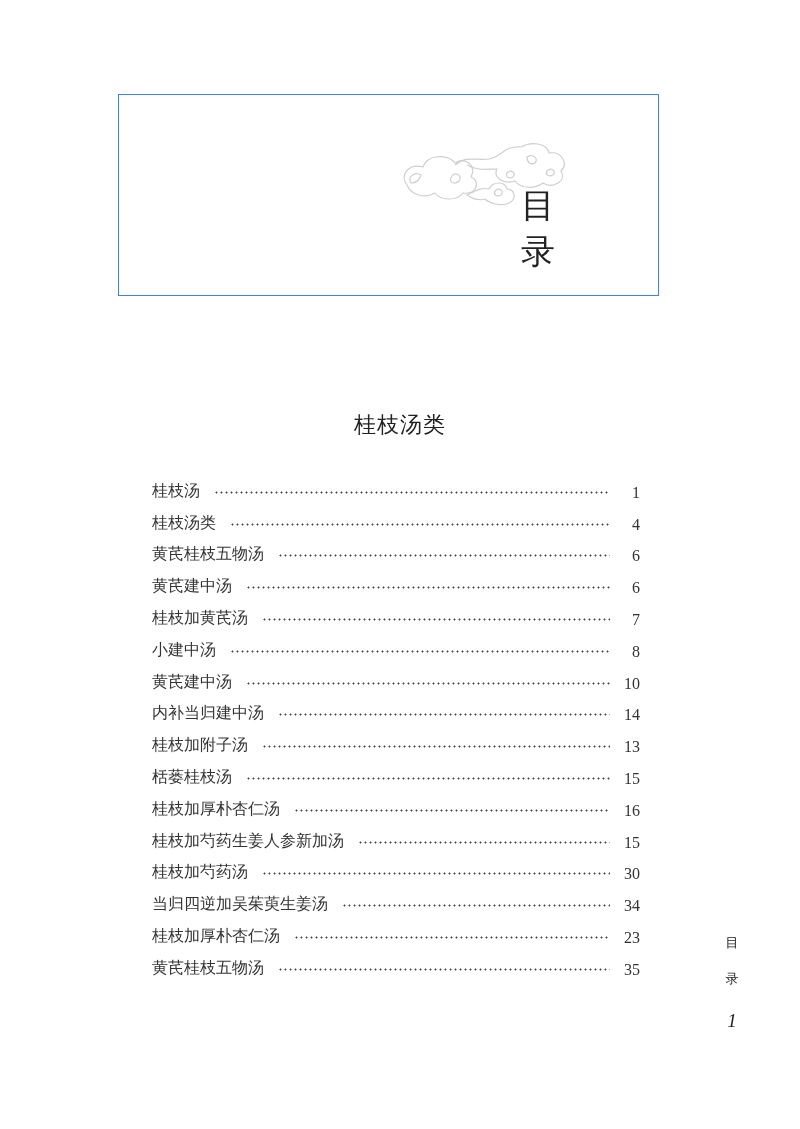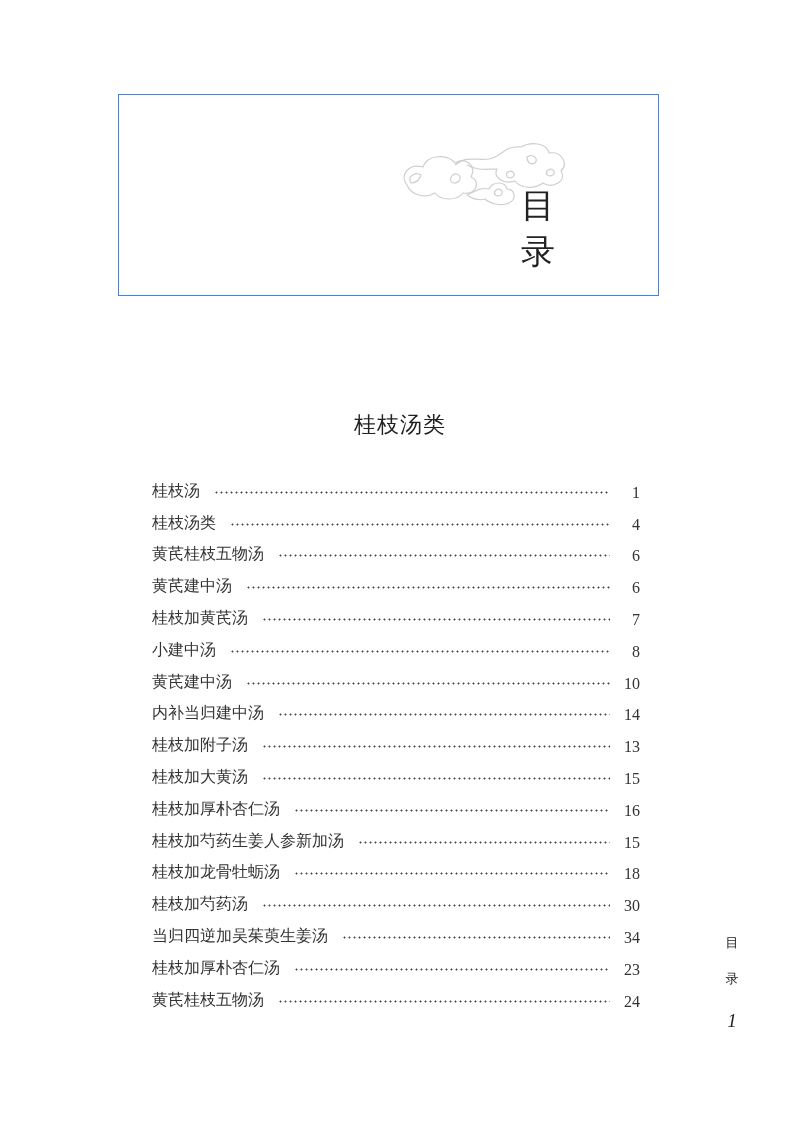--- a/index.html
+++ b/index.html
@@ -168,58 +168,53 @@
       <span class="toc-label">内补当归建中汤</span>
       <span class="toc-dots"></span>
       <span class="toc-page">14</span>
     </div>
   <div class="toc-row">
       <span class="toc-label">桂枝加附子汤</span>
       <span class="toc-dots"></span>
       <span class="toc-page">13</span>
     </div>
   <div class="toc-row">
-      <span class="toc-label">桂枝加大黄汤</span>
+      <span class="toc-label">栝蒌桂枝汤</span>
       <span class="toc-dots"></span>
       <span class="toc-page">15</span>
     </div>
   <div class="toc-row">
       <span class="toc-label">桂枝加厚朴杏仁汤</span>
       <span class="toc-dots"></span>
       <span class="toc-page">16</span>
     </div>
   <div class="toc-row">
       <span class="toc-label">桂枝加芍药生姜人参新加汤</span>
       <span class="toc-dots"></span>
       <span class="toc-page">15</span>
     </div>
   <div class="toc-row">
-      <span class="toc-label">桂枝加龙骨牡蛎汤</span>
-      <span class="toc-dots"></span>
-      <span class="toc-page">18</span>
-    </div>
-  <div class="toc-row">
       <span class="toc-label">桂枝加芍药汤</span>
       <span class="toc-dots"></span>
       <span class="toc-page">30</span>
     </div>
   <div class="toc-row">
       <span class="toc-label">当归四逆加吴茱萸生姜汤</span>
       <span class="toc-dots"></span>
       <span class="toc-page">34</span>
     </div>
   <div class="toc-row">
       <span class="toc-label">桂枝加厚朴杏仁汤</span>
       <span class="toc-dots"></span>
       <span class="toc-page">23</span>
     </div>
   <div class="toc-row">
       <span class="toc-label">黄芪桂枝五物汤</span>
       <span class="toc-dots"></span>
-      <span class="toc-page">24</span>
+      <span class="toc-page">35</span>
     </div>
 </div>
 
 <div class="side-mark">
   <span class="ch">目</span>
   <span class="ch">录</span>
   <span class="num">1</span>
 </div>
 
 </body></html>

